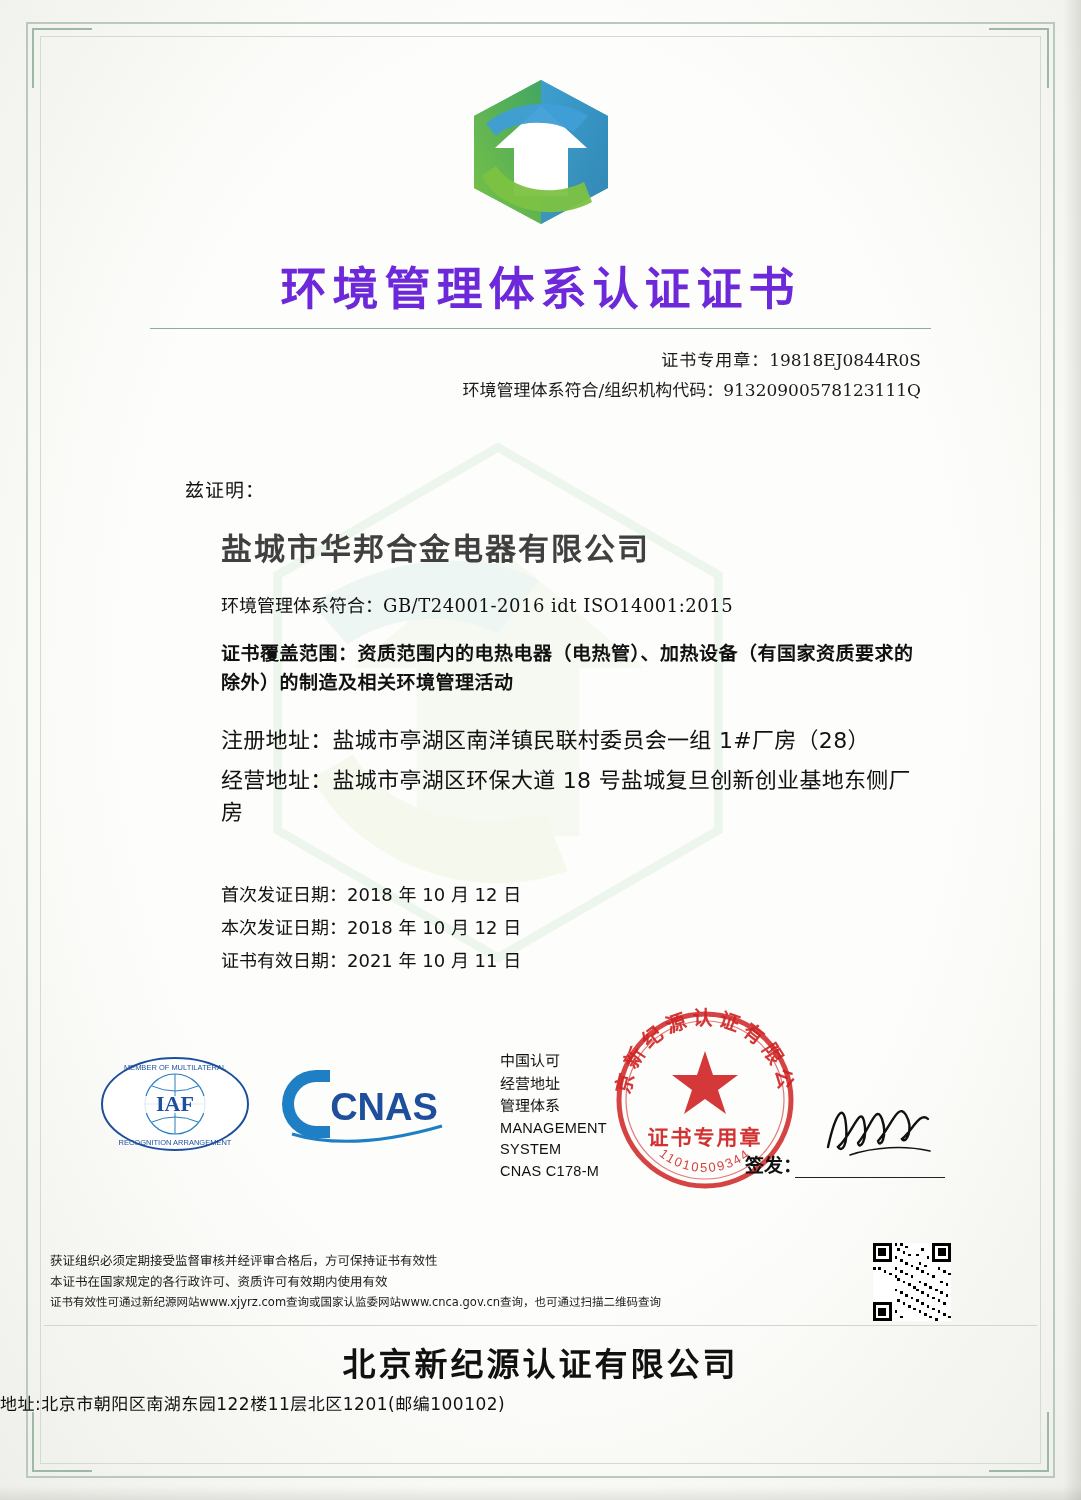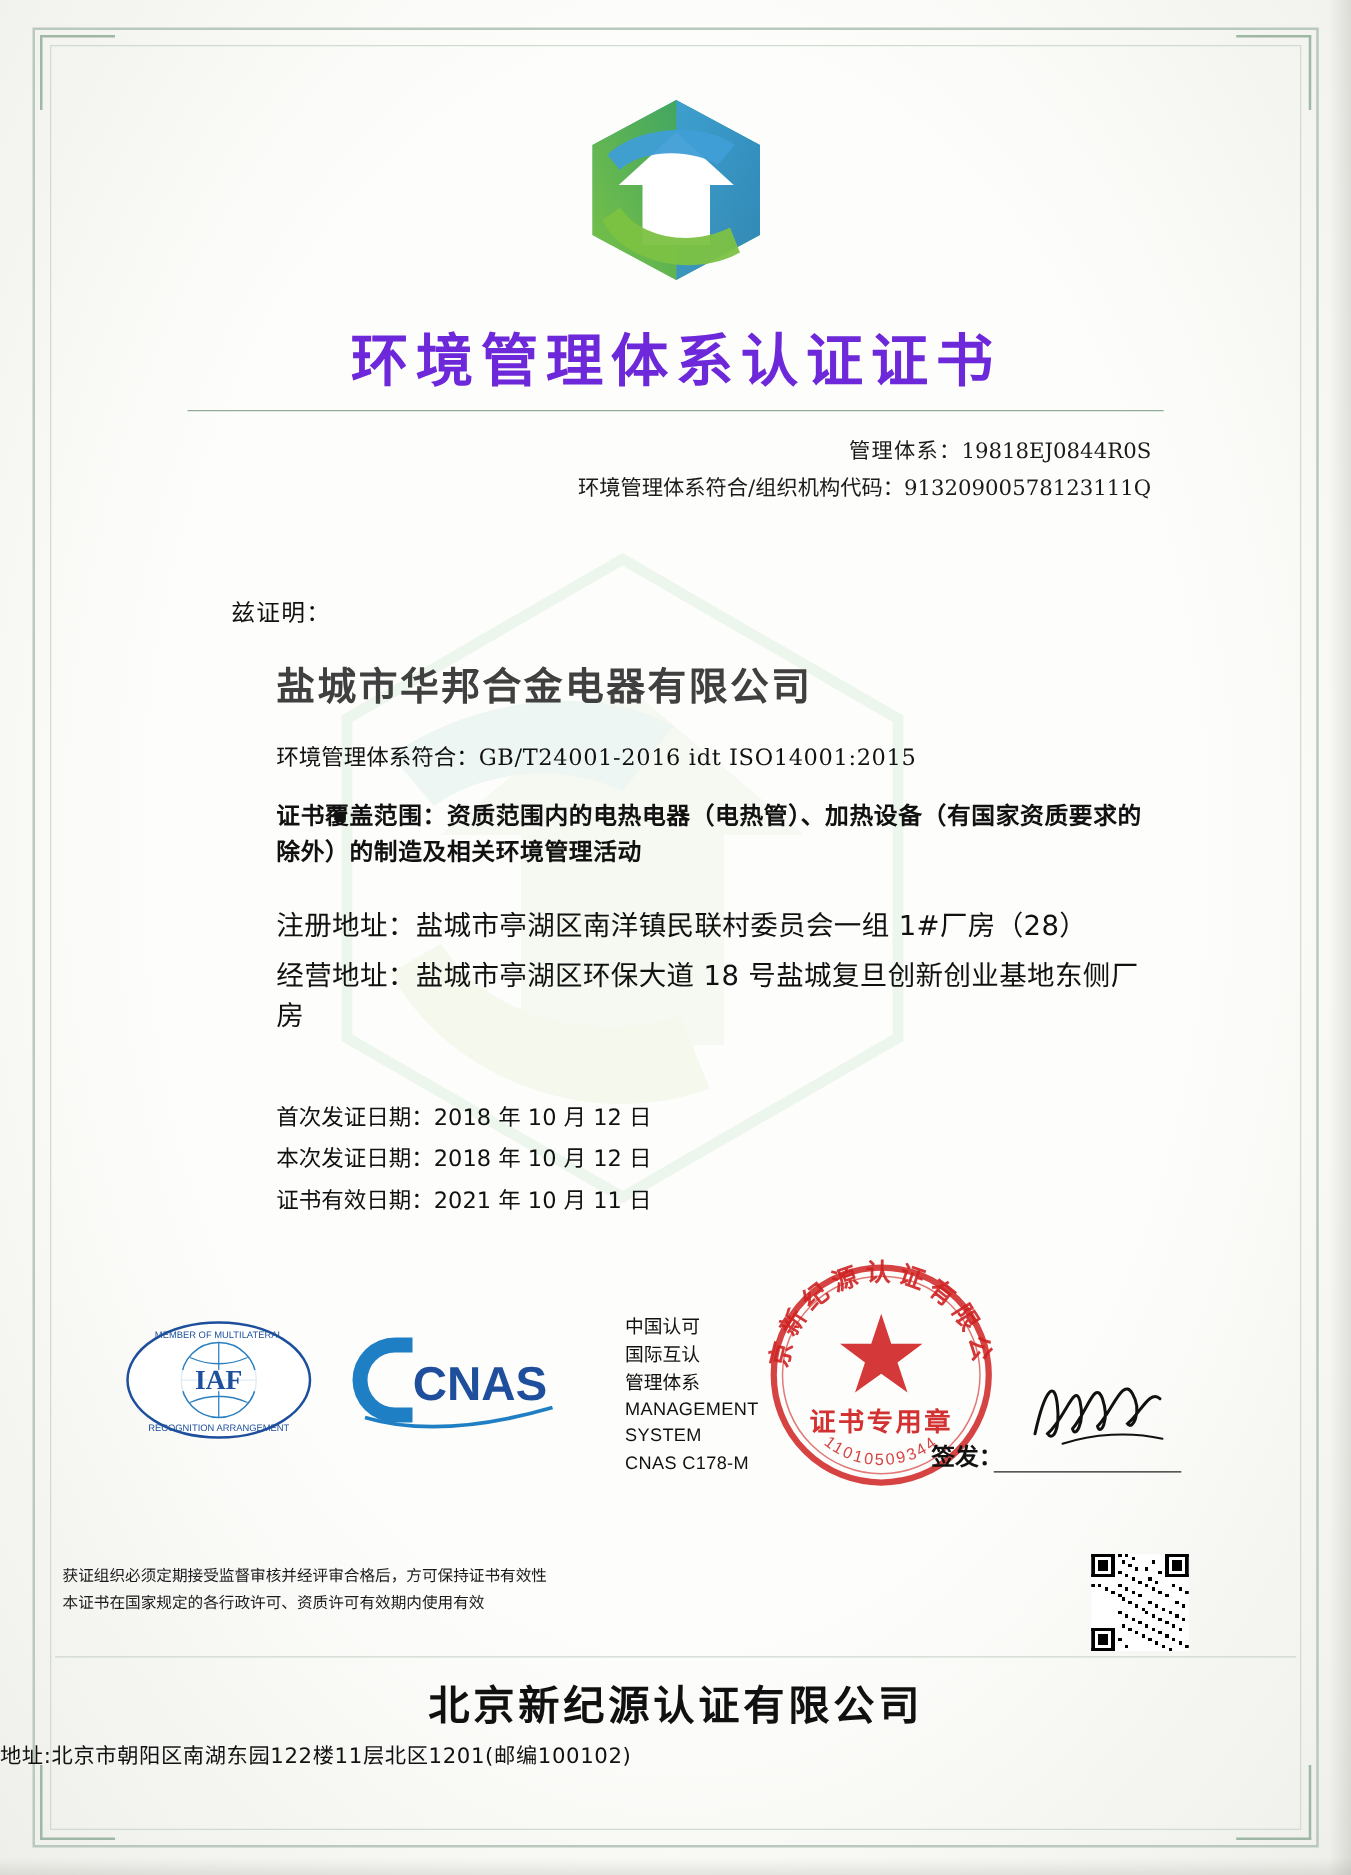--- a/index.html
+++ b/index.html
@@ -224,21 +224,21 @@
     <path d="M85 34 L131 76 L112 76 L112 124 L58 124 L58 76 L39 76 Z" fill="#ffffff"></path>
 
     <path d="M30 52 C52 30 104 24 132 44 L118 60 C96 46 56 48 40 64 Z" fill="#3f9ed6" opacity=".95"></path>
     <path d="M26 104 C40 136 96 152 136 130 L128 110 C96 126 56 118 40 94 Z" fill="#7cc242" opacity=".95"></path>
   </svg>
 
   <div class="title">环境管理体系认证证书</div>
   <div class="title-rule"></div>
 
   <div class="cert-no">
-    <span class="lbl">管理体系：</span><span>19818EJ0844R0S</span>
+    <span class="lbl">证书专用章：</span><span>19818EJ0844R0S</span>
   </div>
   <div class="credit-no">
     <span>环境管理体系符合/组织机构代码：</span><span>91320900578123111Q</span>
   </div>
 
   <div class="body">
     <div class="lead">兹证明：</div>
     <div class="company">盐城市华邦合金电器有限公司</div>
     <div class="std-line">
       <span>环境管理体系符合：</span><span class="code">GB/T24001-2016 idt ISO14001:2015</span>
@@ -278,21 +278,21 @@
     </svg>
 
     <svg class="cnas" viewBox="0 0 200 88">
       <path d="M10 44 a34 34 0 0 1 34 -34 h14 v12 h-14 a22 22 0 0 0 0 44 h14 v12 h-14 a34 34 0 0 1 -34 -34 z" fill="#1f7fc4"></path>
       <text x="112" y="60" text-anchor="middle" font-family="Liberation Sans, sans-serif" font-size="38" font-weight="bold" fill="#1f4f9c">CNAS</text>
       <path d="M20 74 q60 18 150 -8" fill="none" stroke="#1f7fc4" stroke-width="3"></path>
     </svg>
 
     <div class="cnas-text">
       <div>中国认可</div>
-      <div>国际互认</div>
+      <div>经营地址</div>
       <div>管理体系</div>
       <div class="en">MANAGEMENT SYSTEM</div>
       <div class="en">CNAS C178-M</div>
     </div>
   </div>
 
   <svg class="seal" viewBox="0 0 210 210">
     <defs>
       <path id="sealArc" d="M30 105 a75 75 0 0 1 150 0"></path>
       <path id="sealArcBottom" d="M33 105 a72 72 0 0 0 144 0"></path>
@@ -406,20 +406,21 @@
       <rect x="18" y="2" width="1" height="1"></rect>
         <rect x="20" y="5" width="1" height="1"></rect>
       <rect x="17" y="7" width="1" height="1"></rect>
         <rect x="19" y="8" width="1" height="1"></rect>
     </g>
   </svg>
 
   <div class="fineprint">
     <div>获证组织必须定期接受监督审核并经评审合格后，方可保持证书有效性</div>
     <div>本证书在国家规定的各行政许可、资质许可有效期内使用有效</div>
+    <div class="small">证书有效性可通过新纪源网站www.xjyrz.com查询或国家认监委网站www.cnca.gov.cn查询，也可通过扫描二维码查询</div>
   </div>
 
   <div class="foot-rule"></div>
   <div class="issuer">北京新纪源认证有限公司</div>
   <div class="issuer-addr">地址:北京市朝阳区南湖东园122楼11层北区1201(邮编100102)</div>
 
   <div class="edge-shadow"></div>
   <div class="edge-shadow-b"></div>
 </div>
 

